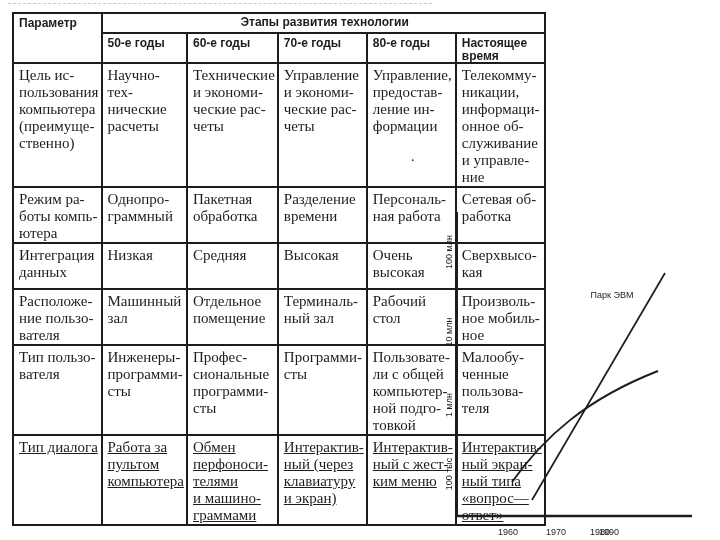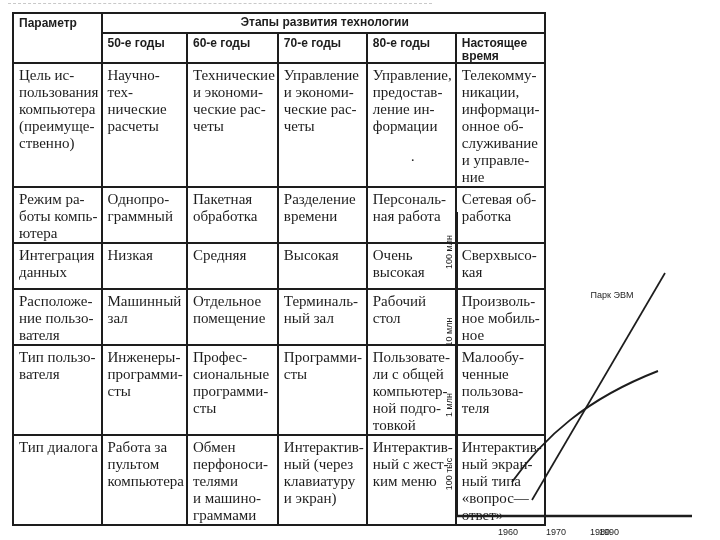--- a/index.html
+++ b/index.html
@@ -43,21 +43,21 @@
     line-height: 12.5px;
   }
   .params th.stages { text-align: center; padding-top: 2px; }
   tr.hdr-stages { height: 20px; }
   tr.hdr-decades { height: 25px; }
   tr.r0 { height: 94px; }
   tr.r1 { height: 42px; margin-left: 10px; }
   tr.r2 { height: 46px; }
   tr.r3 { height: 33px; }
   tr.r4 { height: 67px; }
-  tr.r5 { height: 56px; }
+  tr.r5 { height: 56px; text-decoration: underline; }
   
   .chart-svg { position: absolute; left: 440px; top: 185px; }
   .chart-label {
     position: absolute;
     font-family: "Liberation Sans", sans-serif;
     font-size: 9px;
     color: #1d1d1d;
     white-space: nowrap;
   }
   .ytick { transform: translate(-50%, -50%) rotate(-90deg); }

